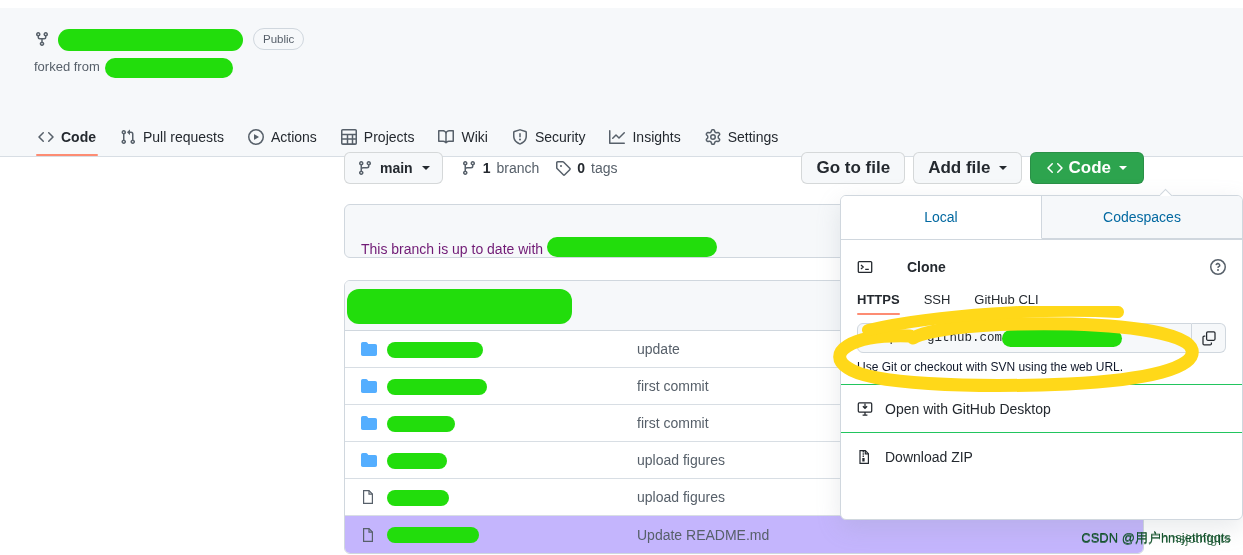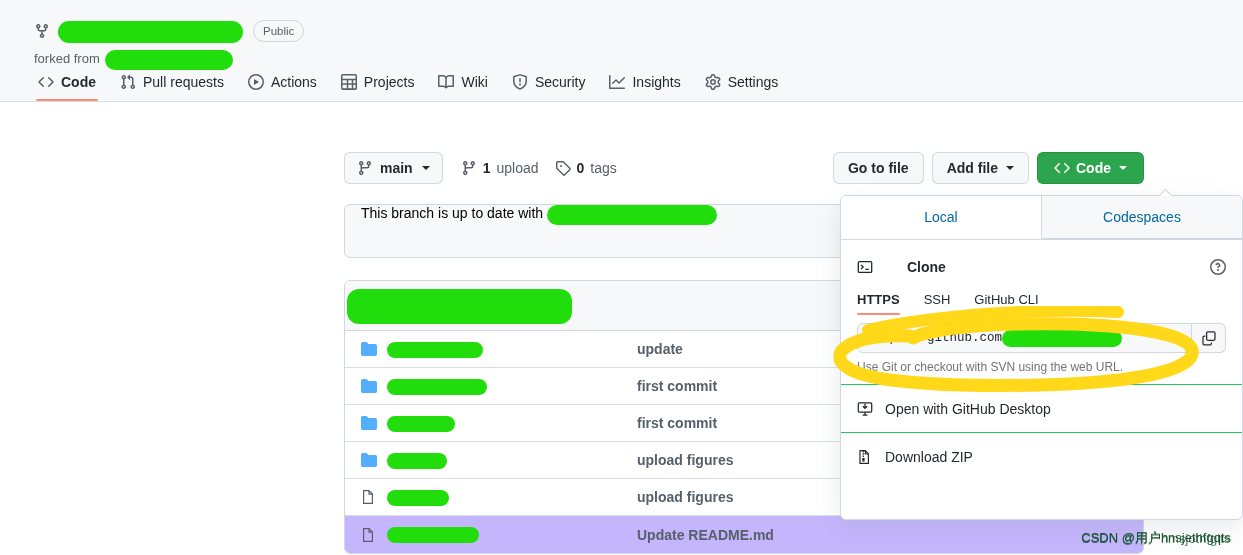--- a/index.html
+++ b/index.html
@@ -8,21 +8,21 @@
     width: 1243px; height: 555px;
     overflow: hidden;
     background: #ffffff;
     font-family: "Liberation Sans", sans-serif;
     color: #24292f;
   }
   #app { position: relative; width: 1243px; height: 555px; }
 
   
   .repo-header {
-    position: absolute; left: 0; top: 0; width: 1243px; height: 102px;
+    position: absolute; left: 0; top: 8px; width: 1243px; height: 149px;
     background: #f6f8fa; border-bottom: 1px solid #d8dee4;
   }
   .repo-title-row {
     position: absolute; left: 34px; top: 20px;
     display: flex; align-items: center; gap: 8px;
   }
   .fork-icon { width: 16px; height: 16px; color: #57606a; flex: none; }
   .repo-name {
     font-size: 19px; font-weight: 600; color: #0969da;
     position: relative; white-space: nowrap;
@@ -81,35 +81,35 @@
   .meta-count svg { width: 16px; height: 16px; color: #57606a; }
 
   
   .actions {
     position: absolute; right: 0; top: 0;
     display: flex; align-items: center; gap: 8px;
   }
   .btn {
     height: 32px; padding: 0 14px; display: flex; align-items: center; gap: 6px;
     background: #f6f8fa; border: 1px solid rgba(27,31,36,.15);
-    border-radius: 6px; font-size: 14px; font-weight: 600;
+    border-radius: 6px; font-size: 17px; font-weight: 600;
     color: #24292f; cursor: pointer; white-space: nowrap;
   }
   .btn-code {
     background: #2da44e; border-color: rgba(27,31,36,.15);
     color: #ffffff; padding: 0 16px;
   }
   .btn-code svg { width: 16px; height: 16px; }
 
   
   .branch-status {
     margin-top: 20px; height: 54px;
     background: #f6f8fa; border: 1px solid #d0d7de; border-radius: 6px;
-    display: flex; align-items: flex-start; padding: 0 16px;
-    font-size: 14px; color: #000000; position: relative;
+    display: flex; align-items: flex-end; padding: 0 16px;
+    font-size: 14px; color: #701a75; position: relative;
   }
 
   
   .file-table {
     margin-top: 22px; border: 1px solid #d0d7de; border-radius: 6px;
     overflow: hidden; background: #fff;
   }
   .file-table-head {
     height: 50px; background: #f6f8fa; border-bottom: 1px solid #d0d7de;
     position: relative;
@@ -117,21 +117,21 @@
   .file-row {
     height: 37px; display: flex; align-items: center;
     border-bottom: 1px solid #d8dee4; padding: 0 16px;
     font-size: 14px;
   }
   .file-row:last-child { border-bottom: none; background: #c4b5fd; }
   .file-row .icon { width: 16px; height: 16px; flex: none; margin-right: 10px; }
   .file-row .icon.folder { color: #54aeff; }
   .file-row .icon.doc { color: #57606a; }
   .file-name { width: 250px; position: relative; color: #0969da; }
-  .commit-msg { color: #57606a; font-size: 14px; font-weight: bold; }
+  .commit-msg { color: #57606a; font-size: 14px; }
 
   
   .redact {
     background: #22dd0c; border-radius: 11px;
     display: inline-block; vertical-align: middle;
   }
   .redact-abs { position: absolute; background: #22dd0c; border-radius: 12px; }
 
   
   .code-panel {
@@ -178,21 +178,21 @@
     font-family: "Liberation Mono", monospace; font-size: 12.5px;
     color: #24292f; overflow: hidden; position: relative;
   }
   .copy-btn {
     width: 34px; height: 30px; background: #f6f8fa;
     border: 1px solid #d0d7de; border-left: none; border-radius: 0 6px 6px 0;
     display: flex; align-items: center; justify-content: center; cursor: pointer;
   }
   .copy-btn svg { width: 16px; height: 16px; color: #24292f; }
   .url-help {
-    padding: 0 16px; margin-top: 7px; font-size: 12px; color: #737373;
+    padding: 0 16px; margin-top: 7px; font-size: 12px; color: #0f172a;
   }
   .panel-item {
     display: flex; align-items: center; height: 48px;
     padding: 0 16px; border-top: 1px solid #22c55e;
     font-size: 14px; cursor: pointer;
   }
   .panel-item svg { width: 16px; height: 16px; color: #24292f; margin-right: 12px; flex: none; }
   .panel-divider-top { margin-top: 10px; }
 
   
@@ -315,21 +315,21 @@
         <span>main</span>
         <span class="caret"></span>
       </div>
 
       <div class="meta-counts">
         <div class="meta-count">
           <svg viewBox="0 0 16 16" fill="currentColor">
               <path d="M9.5 3.25a2.25 2.25 0 1 1 3 2.122V6A2.5 2.5 0 0 1 10 8.5H6a1 1 0 0 0-1 1v1.128a2.251 2.251 0 1 1-1.5 0V5.372a2.25 2.25 0 1 1 1.5 0v1.836A2.493 2.493 0 0 1 6 7h4a1 1 0 0 0 1-1v-.628A2.25 2.25 0 0 1 9.5 3.25Zm-6 0a.75.75 0 1 0 1.5 0 .75.75 0 0 0-1.5 0Zm8.25-.75a.75.75 0 1 0 0 1.5.75.75 0 0 0 0-1.5ZM4.25 12a.75.75 0 1 0 0 1.5.75.75 0 0 0 0-1.5Z"></path>
             </svg>
           <strong>1</strong>
-          <span>upload</span>
+          <span>branch</span>
         </div>
         <div class="meta-count">
           <svg viewBox="0 0 16 16" fill="currentColor">
               <path d="M1 7.775V2.75C1 1.784 1.784 1 2.75 1h5.025c.464 0 .91.184 1.238.513l6.25 6.25a1.75 1.75 0 0 1 0 2.474l-5.026 5.026a1.75 1.75 0 0 1-2.474 0l-6.25-6.25A1.752 1.752 0 0 1 1 7.775Zm1.5 0c0 .066.026.13.073.177l6.25 6.25a.25.25 0 0 0 .354 0l5.025-5.025a.25.25 0 0 0 0-.354l-6.25-6.25a.25.25 0 0 0-.177-.073H2.75a.25.25 0 0 0-.25.25ZM6 5a1 1 0 1 1 0 2 1 1 0 0 1 0-2Z"></path>
             </svg>
           <strong>0</strong>
           <span>tags</span>
         </div>
       </div>
 

